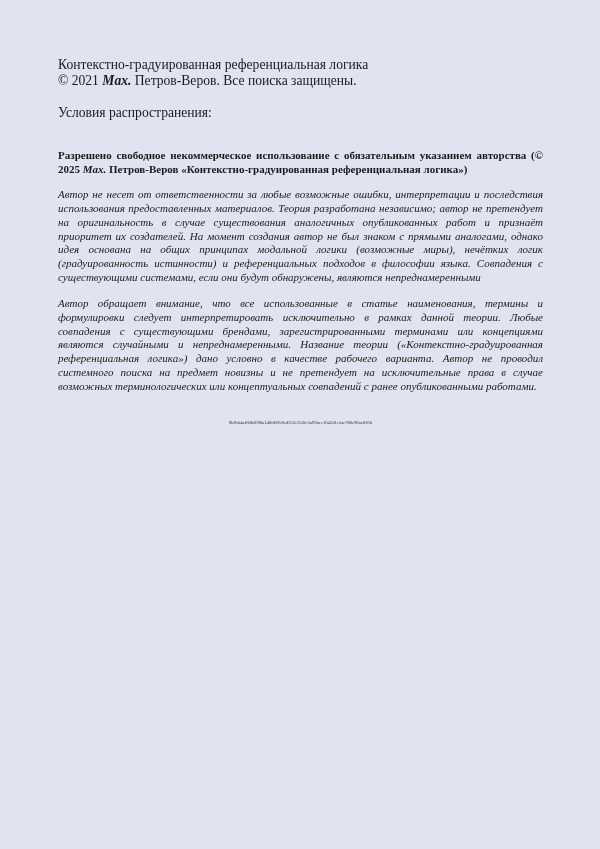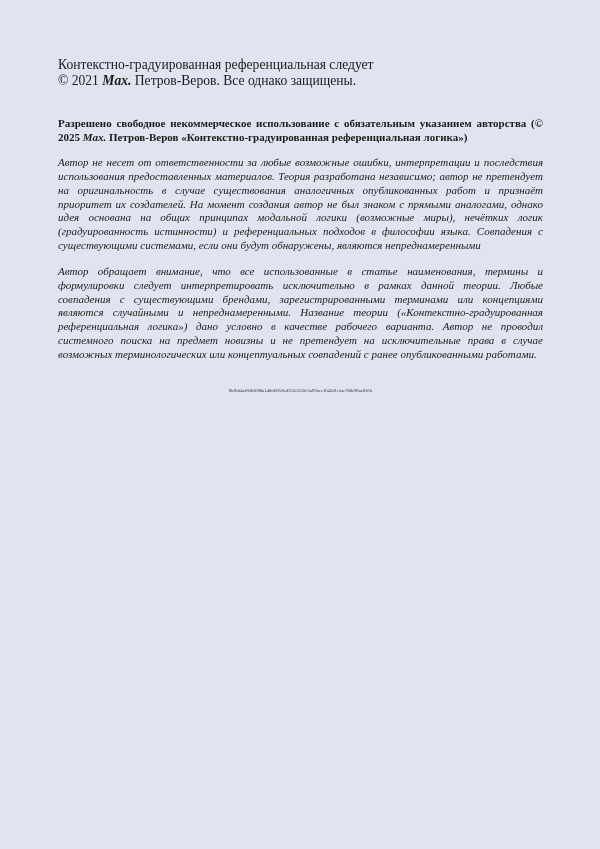--- a/index.html
+++ b/index.html
@@ -61,23 +61,24 @@
       font-weight: bold;
     }
     .italic {
       font-style: italic;
     }
   </style>
 </head>
 <body>
 
 <div class="page">
-  <p class="title-line">Контекстно-градуированная референциальная следует</p>
-  <p class="title-line"><span>© 2021 </span><span class="italic-bold">Max.</span><span> Петров-Веров. Все однако защищены.</span></p>
+  <p class="title-line">Контекстно-градуированная референциальная логика</p>
+  <p class="title-line"><span>© 2021 </span><span class="italic-bold">Max.</span><span> Петров-Веров. Все поиска защищены.</span></p>
 
+  <p class="section-heading">Условия распространения:</p>
 
   <p class="bold-para"><span>Разрешено свободное некоммерческое использование с обязательным указанием авторства (© 2025 </span><span class="italic">Max.</span><span> Петров-Веров «Контекстно-градуированная референциальная логика»)</span></p>
 
   <p class="para">Автор не несет от ответственности за любые возможные ошибки, интерпретации и последствия использования предоставленных материалов. Теория разработана независимо; автор не претендует на оригинальность в случае существования аналогичных опубликованных работ и признаёт приоритет их создателей. На момент создания автор не был знаком с прямыми аналогами, однако идея основана на общих принципах модальной логики (возможные миры), нечётких логик (градуированность истинности) и референциальных подходов в философии языка. Совпадения с существующими системами, если они будут обнаружены, являются непреднамеренными</p>
   <p class="para gap">Автор обращает внимание, что все использованные в статье наименования, термины и формулировки следует интерпретировать исключительно в рамках данной теории. Любые совпадения с существующими брендами, зарегистрированными терминами или концепциями являются случайными и непреднамеренными. Название теории («Контекстно-градуированная референциальная логика») дано условно в качестве рабочего варианта. Автор не проводил системного поиска на предмет новизны и не претендует на исключительные права в случае возможных терминологических или концептуальных совпадений с ранее опубликованными работами.</p>
 
   <div class="hash">8b9cb4af60b3690a148fd39c8ed252e653fc5a95bec1645d1e5ac700e90ac056b</div>
 </div>
 
 </body></html>

